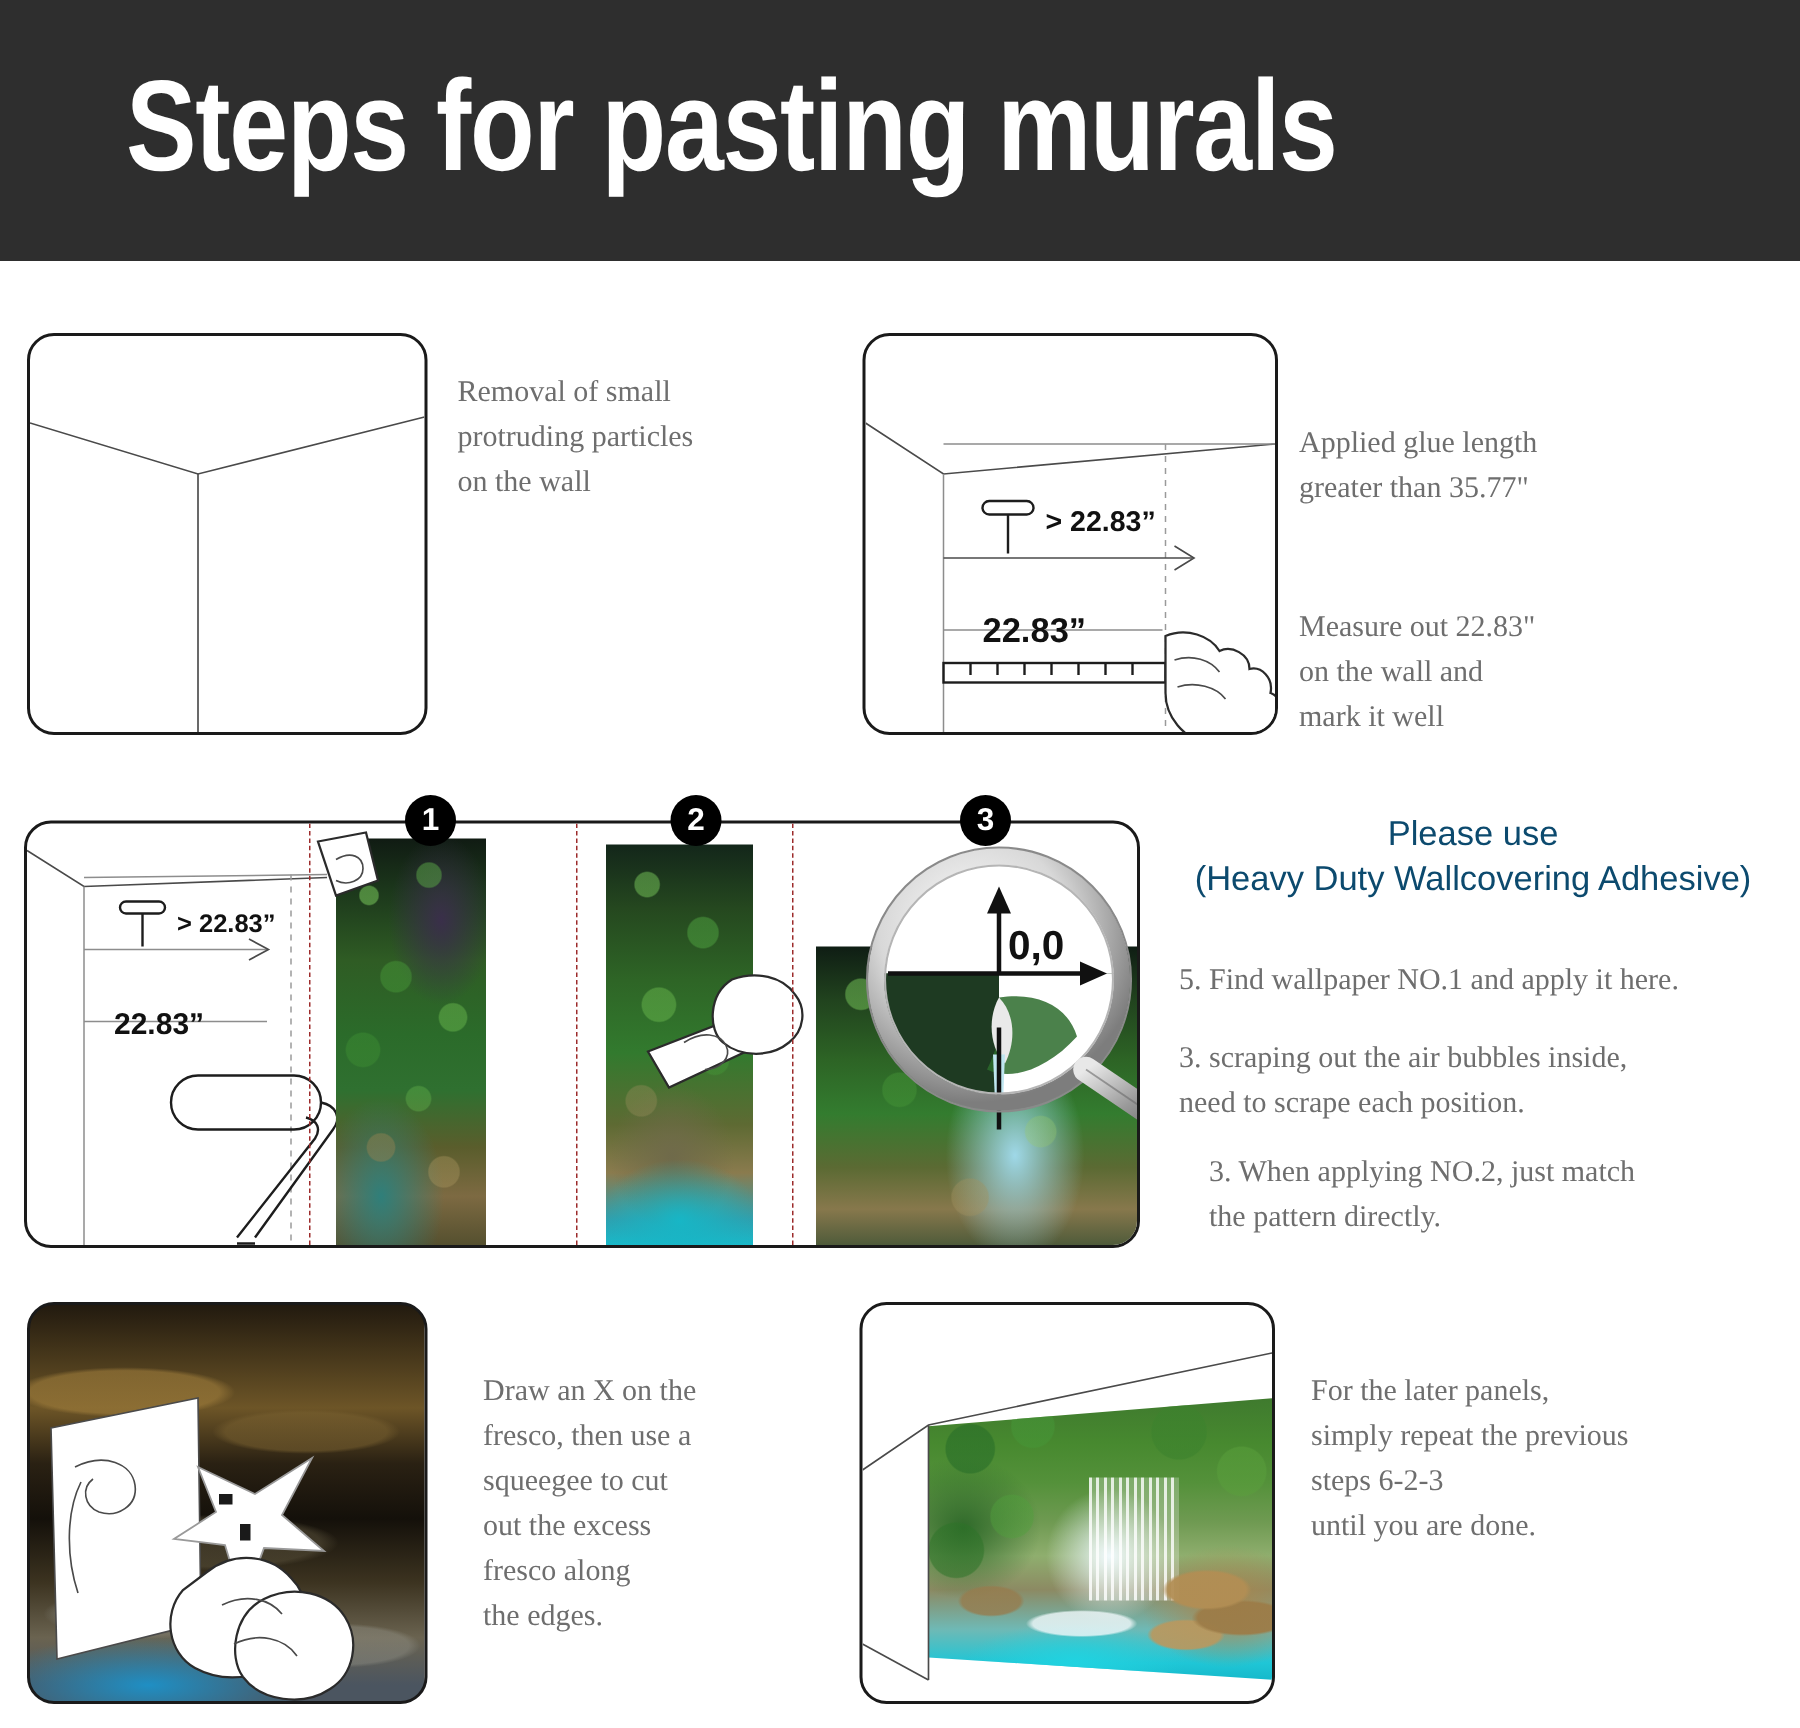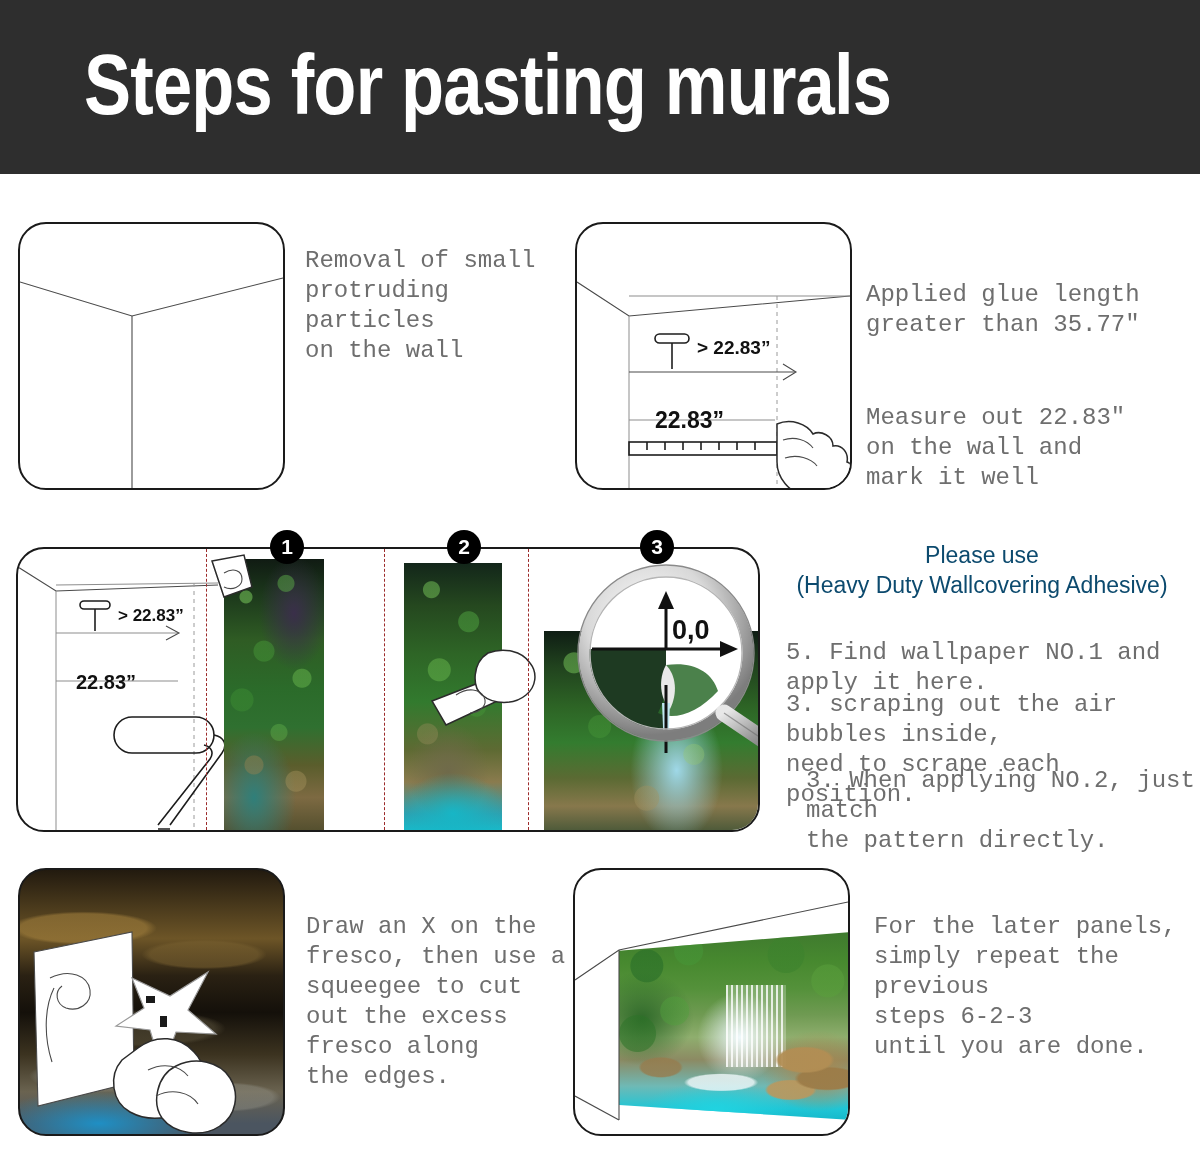--- a/index.html
+++ b/index.html
@@ -23,32 +23,32 @@
     letter-spacing:-1px;
     transform:scaleX(0.82);
     transform-origin:left top;
     white-space:nowrap;
     font-family:"Liberation Sans", sans-serif;
   }
   
   .panel{
     position:absolute;
     border:2px solid #1a1a1a;
-    border-radius:28px;
+    border-radius:18px;
     background:#ffffff;
     overflow:hidden;
     box-sizing:border-box;
   }
   .caption{
     position:absolute;
     color:#6e6e6e;
-    font-size:24px;
+    font-size:20px;
     line-height:30px;
     white-space:pre-line;
-    font-family:Liberation Mono, monospace;
+    font-family:Liberation Serif, serif;
   }
   svg{display:block;}
   .ln{stroke:#4a4a4a;stroke-width:1.1;fill:none;}
   .ln-dark{stroke:#1d1d1d;stroke-width:1.6;fill:none;}
   .ln-thin{stroke:#8d8d8d;stroke-width:1;fill:none;}
   .hand{stroke:#2b2b2b;stroke-width:1.5;fill:#ffffff;}
   .dim-txt{
     font-family:"Liberation Sans", sans-serif;
     font-weight:bold;
     fill:#111111;
@@ -301,21 +301,21 @@
       <rect x="140" y="146" width="7" height="11" fill="#1a1a1a"></rect>
     </g>
 
     <g>
       <path class="hand" d="M118 178 c18 -14 42 -12 56 4 c12 12 14 32 4 46 c-14 20 -46 26 -68 14 c-18 -10 -22 -36 -8 -52 Z"></path>
       <path class="hand" d="M156 196 c20 -10 44 -4 54 12 c10 16 6 38 -10 48 c-18 12 -46 8 -58 -8 c-10 -14 -6 -42 14 -52 Z"></path>
       <path class="ln" d="M128 200 c16 -8 32 -4 40 6 M136 226 c16 -8 34 -4 42 8"></path>
     </g>
   </svg>
 </div>
-<div class="caption" style="left:306px;top:912px;width:260px;">Draw an X on the
+<div class="caption" style="left:322px;top:912px;width:260px;">Draw an X on the
 fresco, then use a
 squeegee to cut
 out the excess
 fresco along
 the edges.</div>
 
 <div class="panel" style="left:573px;top:868px;width:277px;height:268px;">
   <svg width="273" height="264" viewBox="0 0 273 264" style="position:absolute;left:0;top:0;z-index:2;">
     <path class="ln" d="M0 110 L44 80 L273 32"></path>
     <path class="ln" d="M0 226 L44 250"></path>

